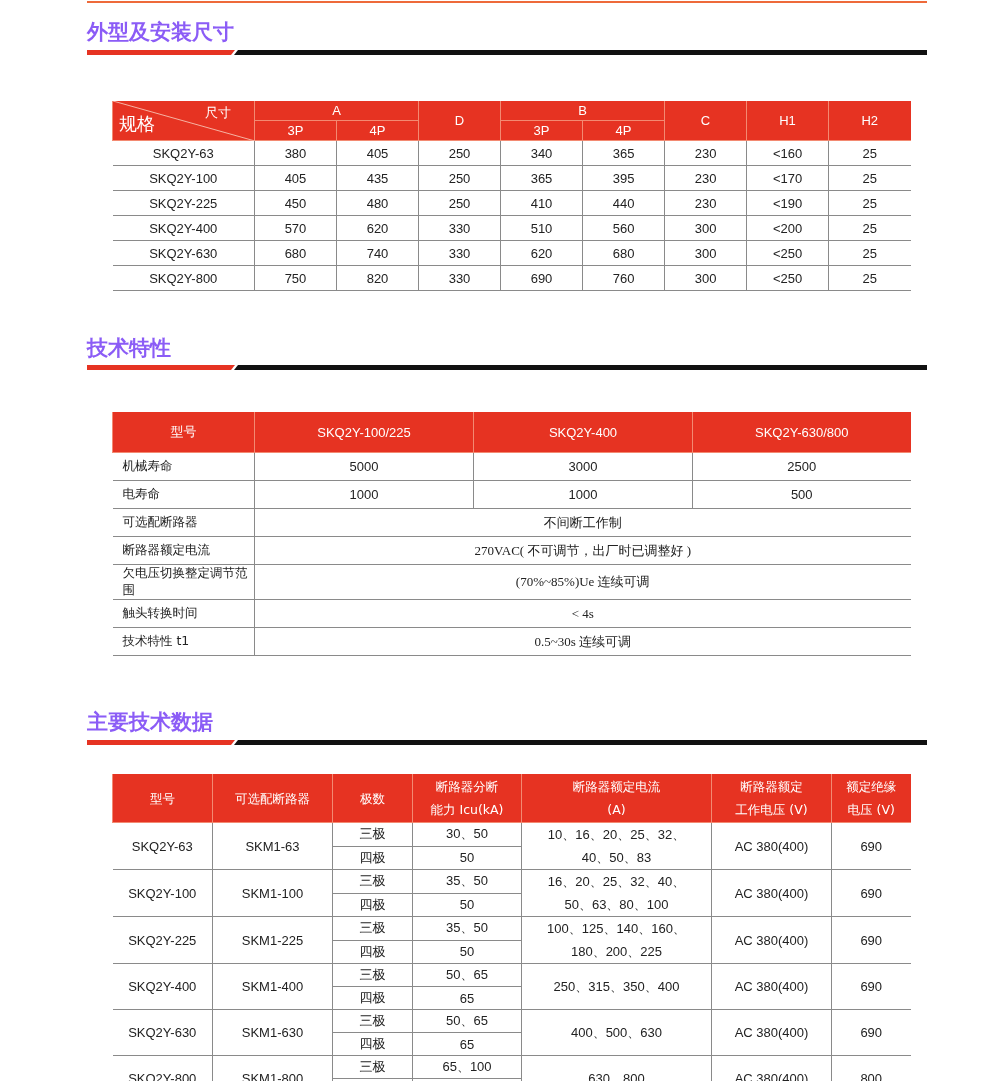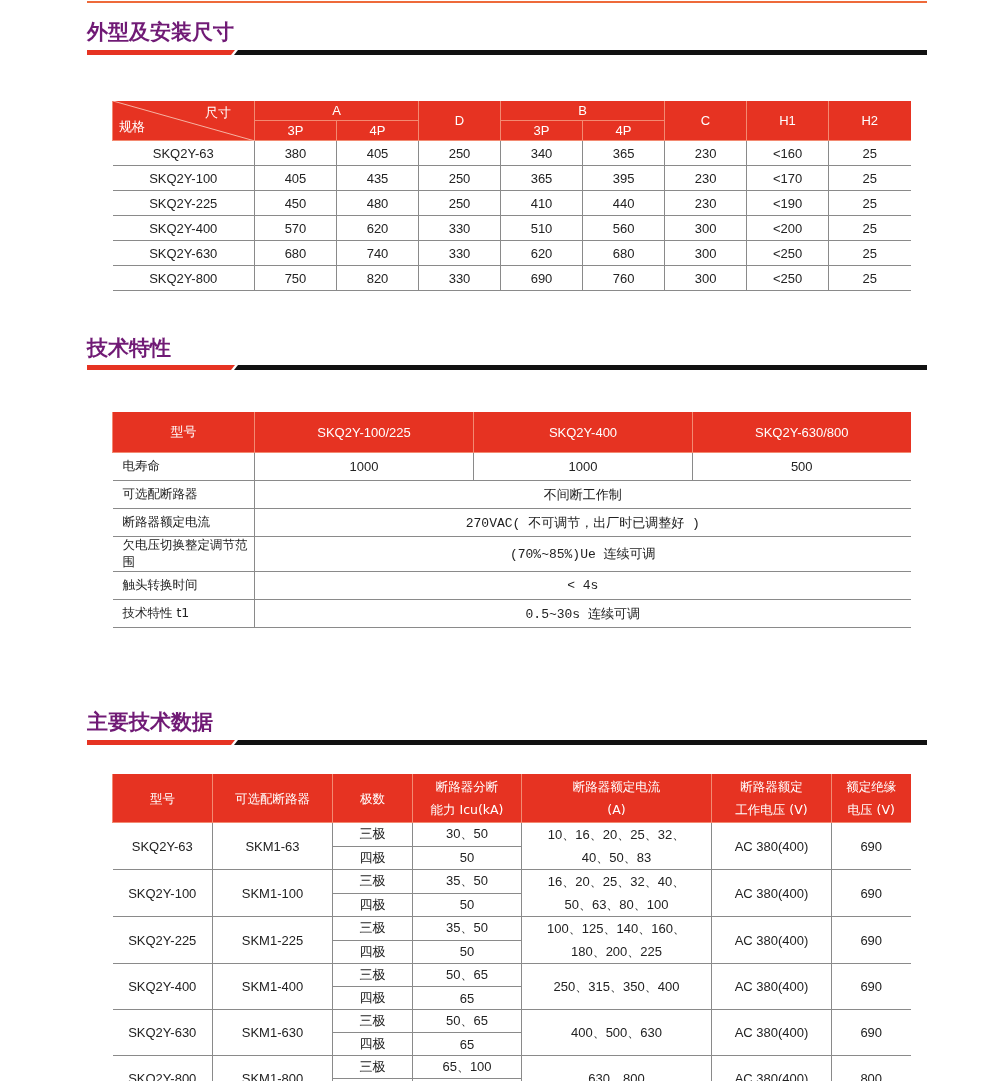--- a/index.html
+++ b/index.html
@@ -1,19 +1,19 @@
 <!DOCTYPE html>
 <html><head>
 <meta charset="utf-8">
 <style>
   html, body { margin: 0; padding: 0; background: #ffffff; }
   body { width: 1000px; height: 1081px; position: relative; overflow: hidden;
          font-family: "Liberation Sans", "DejaVu Sans", sans-serif; color: #1a1a1a; }
   .top-line { position: absolute; left: 87px; top: 1px; width: 840px; height: 2px; background: #ee6a3a; }
-  .section-title { position: absolute; left: 87px; font-size: 21px; font-weight: bold; color: #701a75;
+  .section-title { position: absolute; left: 87px; font-size: 21px; font-weight: bold; color: #8b5cf6;
                    font-family: Liberation Sans, sans-serif; letter-spacing: 0px; }
   .divider { position: absolute; left: 87px; width: 840px; height: 5px; }
   .divider .red { position: absolute; left: 0; top: 0; height: 5px; width: 148px; background: #e63322;
                   clip-path: polygon(0 0, 100% 0, calc(100% - 4px) 100%, 0 100%); }
   .divider .black { position: absolute; left: 147px; top: 0; height: 5px; right: 0; background: #111;
                     clip-path: polygon(4px 0, 100% 0, 100% 100%, 0 100%); }
 
   table { position: absolute; border-collapse: collapse; table-layout: fixed; }
   td, th { padding: 0; text-align: center; vertical-align: middle; font-size: 13px; font-weight: normal;
            font-family: "Liberation Sans", "DejaVu Sans", sans-serif; color: #222; }
@@ -23,35 +23,35 @@
   tr td:last-child, tr th:last-child { border-right: none; }
   th { border-top: none; }
 
   
   #t1 { left: 112px; top: 101px; width: 798px; }
   #t1 th { height: 19px; font-size: 13px; }
   #t1 td { height: 24px; }
   .diag-cell { position: relative; text-align: left; }
   .diag-cell svg { position: absolute; left: 0; top: 0; }
   .diag-top { position: absolute; right: 23px; top: 3px; font-size: 13px; font-family: "DejaVu Sans", sans-serif; }
-  .diag-bottom { position: absolute; left: 6px; bottom: 4px; font-size: 13px; font-family: "DejaVu Sans", sans-serif; }
+  .diag-bottom { position: absolute; left: 6px; bottom: 4px; font-size: 18px; font-family: "DejaVu Sans", sans-serif; }
 
   
   #t2 { left: 112px; top: 412px; width: 798px; }
   #t2 th { height: 40px; }
   #t2 td { height: 27px; }
   #t2 td.label { text-align: left; padding-left: 10px; font-family: "DejaVu Sans", sans-serif; font-size: 12.5px; }
 
   
   #t3 { left: 112px; top: 774px; width: 798px; }
   #t3 th { height: 48px; line-height: 23px; font-family: "DejaVu Sans", sans-serif; font-size: 12.5px; }
   #t3 td { height: 22px; font-size: 13px; }
   #t3 td.pole { font-family: "DejaVu Sans", sans-serif; margin-top: 43px; }
   #t3 td.current { line-height: 23px; }
-  .cjk { font-family: Liberation Mono, monospace; }
+  .cjk { font-family: Liberation Serif, serif; }
 </style>
 </head>
 <body>
 
 <div class="top-line"></div>
 
 <div class="section-title" style="top:18px;">外型及安装尺寸</div>
 <div class="divider" style="top:50px;">
   <div class="red"></div>
   <div class="black"></div>
@@ -177,20 +177,26 @@
   </colgroup>
   <thead>
     <tr>
       <th>型号</th>
       <th>SKQ2Y-100/225</th>
       <th>SKQ2Y-400</th>
       <th>SKQ2Y-630/800</th>
     </tr>
   </thead>
   <tbody id="t2-body">
+      <tr>
+        <td class="first label">机械寿命</td>
+        <td>5000</td>
+        <td>3000</td>
+        <td>2500</td>
+      </tr>
       <tr>
         <td class="first label">电寿命</td>
         <td>1000</td>
         <td>1000</td>
         <td>500</td>
       </tr>
       <tr>
         <td class="first label">可选配断路器</td>
         <td colspan="3" class="cjk">不间断工作制</td>
       </tr>

